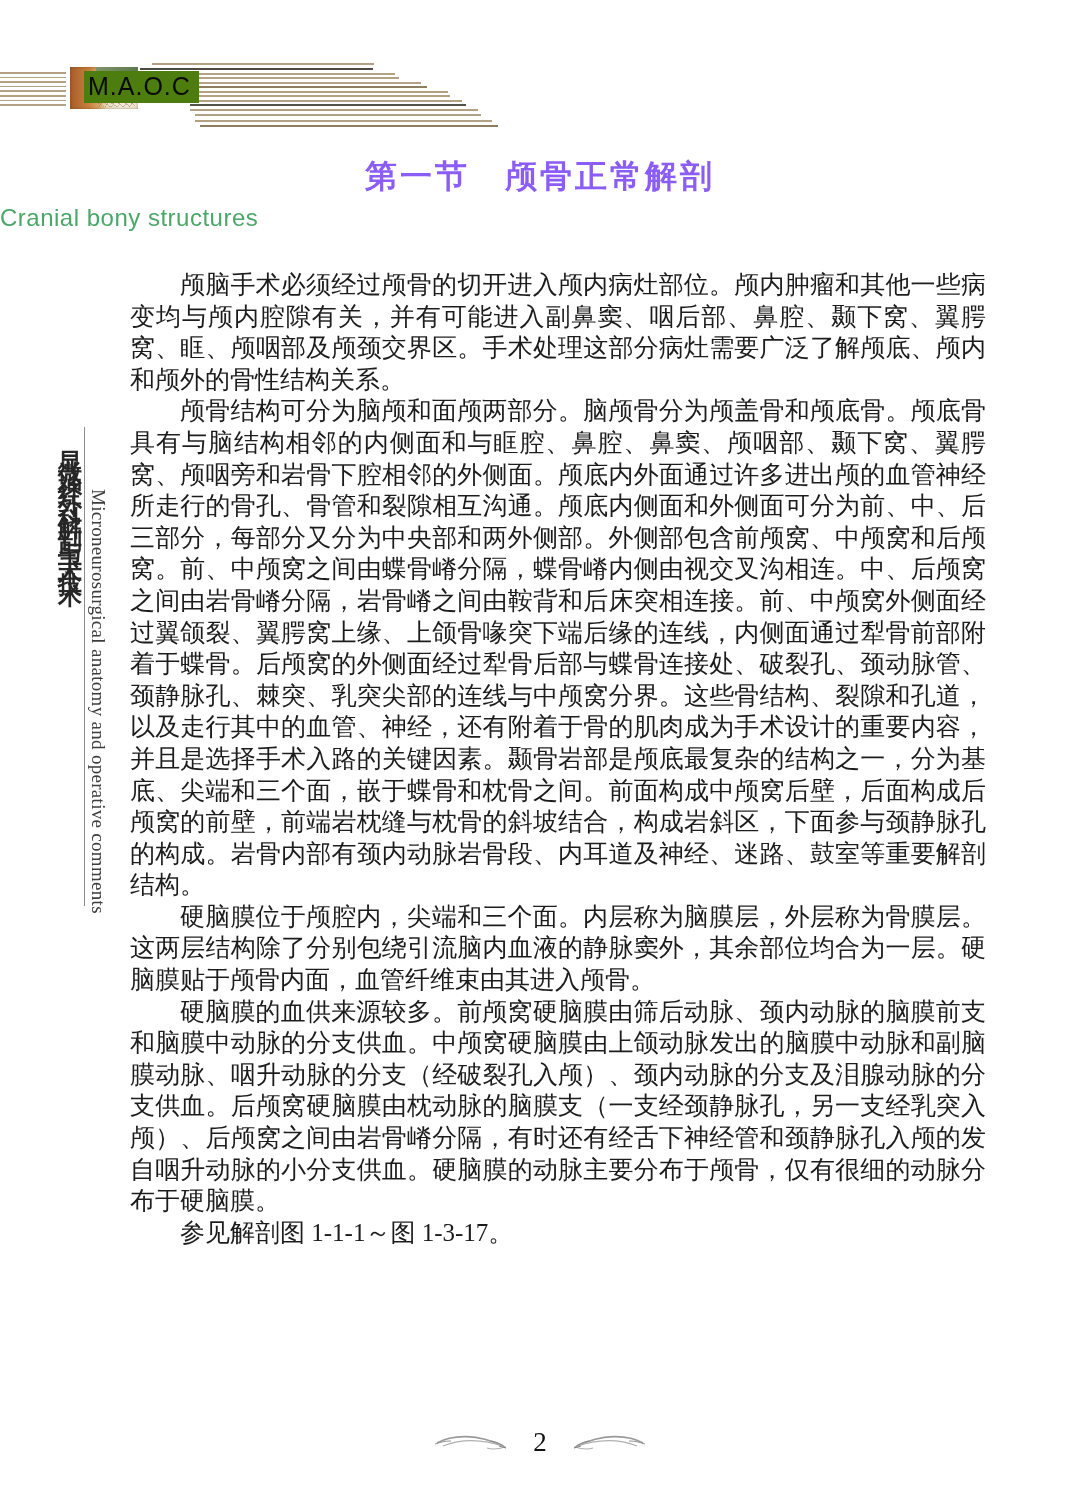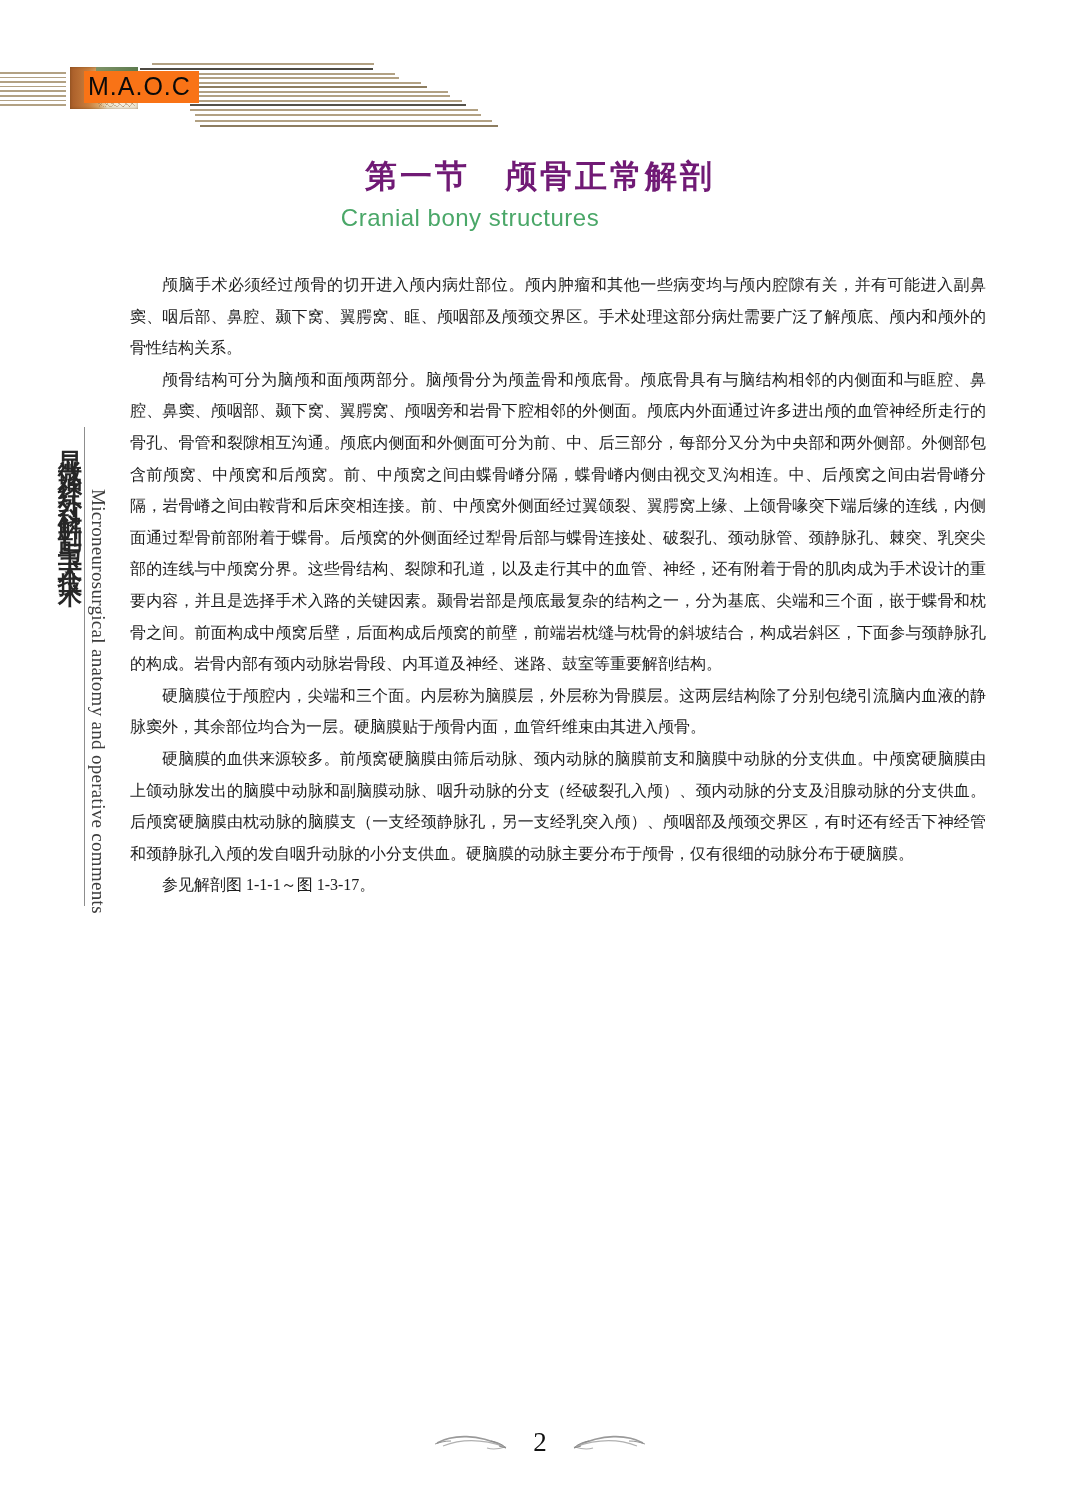--- a/index.html
+++ b/index.html
@@ -28,43 +28,43 @@
     background:linear-gradient(to right,#7f9468,#5c7a4e);
   }
   .logo-art .sketch{
     position:absolute;right:3px;bottom:2px;width:55%;height:26px;
     background:
       repeating-linear-gradient(35deg,transparent 0 3px,rgba(150,110,70,.45) 3px 3.8px),
       repeating-linear-gradient(-50deg,transparent 0 4px,rgba(120,90,60,.35) 4px 4.7px);
   }
   .logo-text{
     position:absolute;left:84px;top:71px;
-    background:#f97316;
+    background:#4d7c0f;
     padding:1px 8px 2px 4px;
     font-family:"Liberation Sans","DejaVu Sans",sans-serif;
     font-size:25px;color:#0a0a0a;letter-spacing:1px;
     z-index:3;
   }
   
   .sec-title-zh{
     position:absolute;left:0;top:155px;width:1080px;
     text-align:center;
     font-family:"Liberation Sans","DejaVu Sans",sans-serif;
     font-size:32px;font-weight:bold;letter-spacing:3px;
   }
   .sec-title-en{
     position:absolute;left:0;top:204px;width:940px;
-    text-align:center;
+    text-align:left;
     font-family:"Liberation Sans","DejaVu Sans",sans-serif;
     font-size:24px;letter-spacing:.5px;
   }
   
   .content{
     position:absolute;left:130px;top:269px;width:856px;
-    font-size:16px;line-height:31.6px;
+    font-size:25px;line-height:31.6px;
     text-align:justify;text-justify:inter-ideograph;
   }
   .content p{margin:0;text-indent:2em;}
   
   .sidebar-zh{
     position:absolute;left:54px;top:431px;height:440px;
     writing-mode:vertical-rl;
     font-family:"Liberation Sans","DejaVu Sans",sans-serif;
     font-size:24px;font-weight:600;color:#262626;
     letter-spacing:11px;
@@ -109,32 +109,32 @@
   <div class="hdr-stripe" style="top:120px;left:195px;width:297px;background:#b2a183"></div>
   <div class="hdr-stripe" style="top:125px;left:200px;width:298px;background:#8d7d60"></div>
 
   <div class="logo-art">
     <div class="green-band"></div>
     <div class="sketch"></div>
   </div>
   <div class="logo-text">M.A.O.C</div>
 </div>
 
-<div class="sec-title-zh" style="color:#701a75">第一节　颅骨正常解剖</div>
+<div class="sec-title-zh" style="color:#8b5cf6">第一节　颅骨正常解剖</div>
 <div class="sec-title-en" style="color:#4aa768">Cranial bony structures</div>
 
 <div class="sidebar-zh">显微神经外科解剖与手术技术</div>
 <div class="sidebar-rule"></div>
 <div class="sidebar-en">Microneurosurgical anatomy and operative comments</div>
 
 <div class="content">
   <p>颅脑手术必须经过颅骨的切开进入颅内病灶部位。颅内肿瘤和其他一些病变均与颅内腔隙有关，并有可能进入副鼻窦、咽后部、鼻腔、颞下窝、翼腭窝、眶、颅咽部及颅颈交界区。手术处理这部分病灶需要广泛了解颅底、颅内和颅外的骨性结构关系。</p>
   <p>颅骨结构可分为脑颅和面颅两部分。脑颅骨分为颅盖骨和颅底骨。颅底骨具有与脑结构相邻的内侧面和与眶腔、鼻腔、鼻窦、颅咽部、颞下窝、翼腭窝、颅咽旁和岩骨下腔相邻的外侧面。颅底内外面通过许多进出颅的血管神经所走行的骨孔、骨管和裂隙相互沟通。颅底内侧面和外侧面可分为前、中、后三部分，每部分又分为中央部和两外侧部。外侧部包含前颅窝、中颅窝和后颅窝。前、中颅窝之间由蝶骨嵴分隔，蝶骨嵴内侧由视交叉沟相连。中、后颅窝之间由岩骨嵴分隔，岩骨嵴之间由鞍背和后床突相连接。前、中颅窝外侧面经过翼颌裂、翼腭窝上缘、上颌骨喙突下端后缘的连线，内侧面通过犁骨前部附着于蝶骨。后颅窝的外侧面经过犁骨后部与蝶骨连接处、破裂孔、颈动脉管、颈静脉孔、棘突、乳突尖部的连线与中颅窝分界。这些骨结构、裂隙和孔道，以及走行其中的血管、神经，还有附着于骨的肌肉成为手术设计的重要内容，并且是选择手术入路的关键因素。颞骨岩部是颅底最复杂的结构之一，分为基底、尖端和三个面，嵌于蝶骨和枕骨之间。前面构成中颅窝后壁，后面构成后颅窝的前壁，前端岩枕缝与枕骨的斜坡结合，构成岩斜区，下面参与颈静脉孔的构成。岩骨内部有颈内动脉岩骨段、内耳道及神经、迷路、鼓室等重要解剖结构。</p>
   <p>硬脑膜位于颅腔内，尖端和三个面。内层称为脑膜层，外层称为骨膜层。这两层结构除了分别包绕引流脑内血液的静脉窦外，其余部位均合为一层。硬脑膜贴于颅骨内面，血管纤维束由其进入颅骨。</p>
-  <p>硬脑膜的血供来源较多。前颅窝硬脑膜由筛后动脉、颈内动脉的脑膜前支和脑膜中动脉的分支供血。中颅窝硬脑膜由上颌动脉发出的脑膜中动脉和副脑膜动脉、咽升动脉的分支（经破裂孔入颅）、颈内动脉的分支及泪腺动脉的分支供血。后颅窝硬脑膜由枕动脉的脑膜支（一支经颈静脉孔，另一支经乳突入颅）、颅咽部及颅颈交界区，有时还有经舌下神经管和颈静脉孔入颅的发自咽升动脉的小分支供血。硬脑膜的动脉主要分布于颅骨，仅有很细的动脉分布于硬脑膜。</p>
+  <p>硬脑膜的血供来源较多。前颅窝硬脑膜由筛后动脉、颈内动脉的脑膜前支和脑膜中动脉的分支供血。中颅窝硬脑膜由上颌动脉发出的脑膜中动脉和副脑膜动脉、咽升动脉的分支（经破裂孔入颅）、颈内动脉的分支及泪腺动脉的分支供血。后颅窝硬脑膜由枕动脉的脑膜支（一支经颈静脉孔，另一支经乳突入颅）、后颅窝之间由岩骨嵴分隔，有时还有经舌下神经管和颈静脉孔入颅的发自咽升动脉的小分支供血。硬脑膜的动脉主要分布于颅骨，仅有很细的动脉分布于硬脑膜。</p>
   <p>参见解剖图 1-1-1～图 1-3-17。</p>
 </div>
 
 <div class="footer">
   <svg class="flourish" viewBox="0 0 78 22">
     <path d="M4,12 C20,3 45,3 70,15" stroke="#9a9a9a" stroke-width="1.6" fill="none"></path>
     <path d="M10,15 C28,8 50,8 72,16 C66,18 60,19 54,17" stroke="#b0b0b0" stroke-width="1.1" fill="none"></path>
     <path d="M2,13 C8,11 12,10 18,10" stroke="#8b8b8b" stroke-width="0.9" fill="none"></path>
     <path d="M58,10 C64,11 69,13 73,17 L66,15" stroke="#8b8b8b" stroke-width="1" fill="none"></path>
   </svg>

